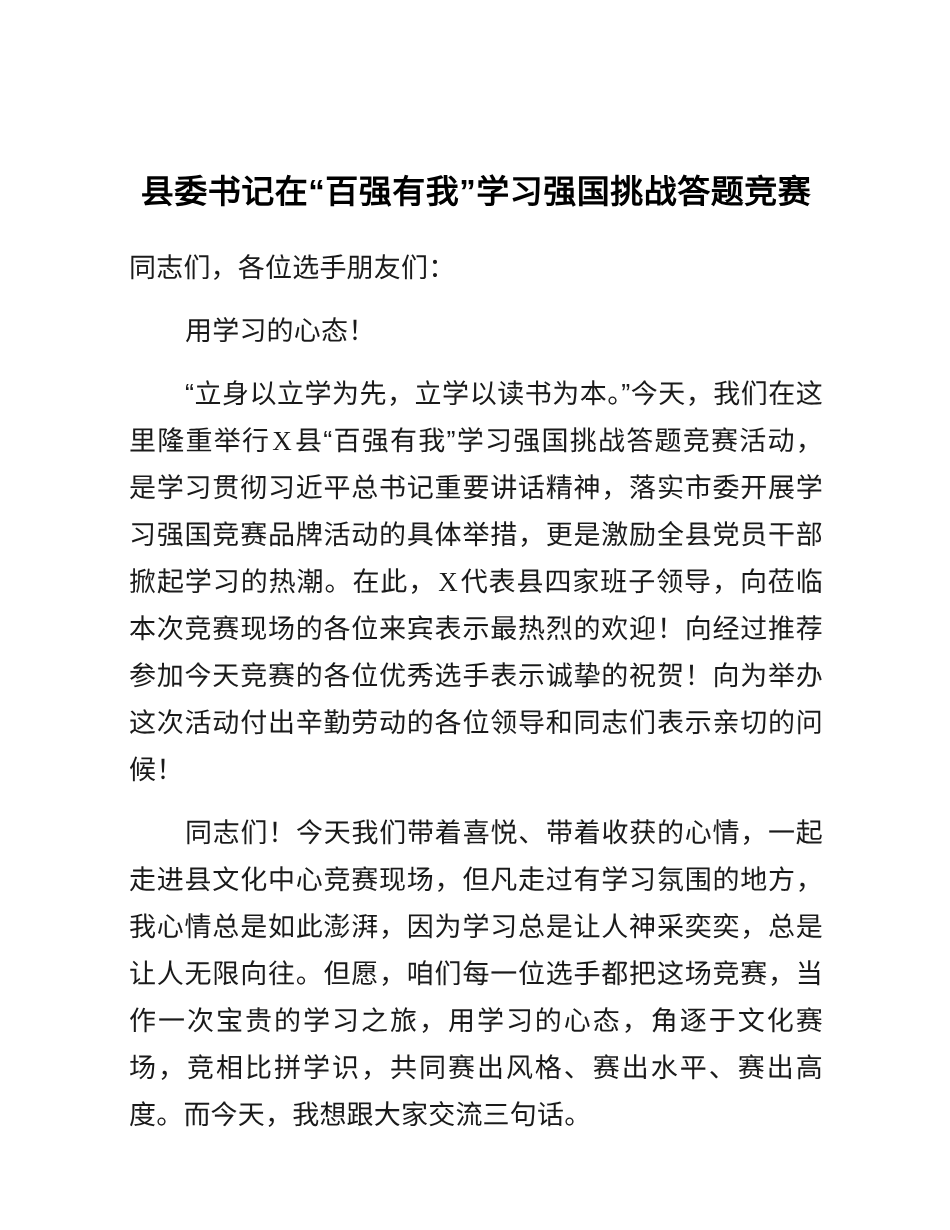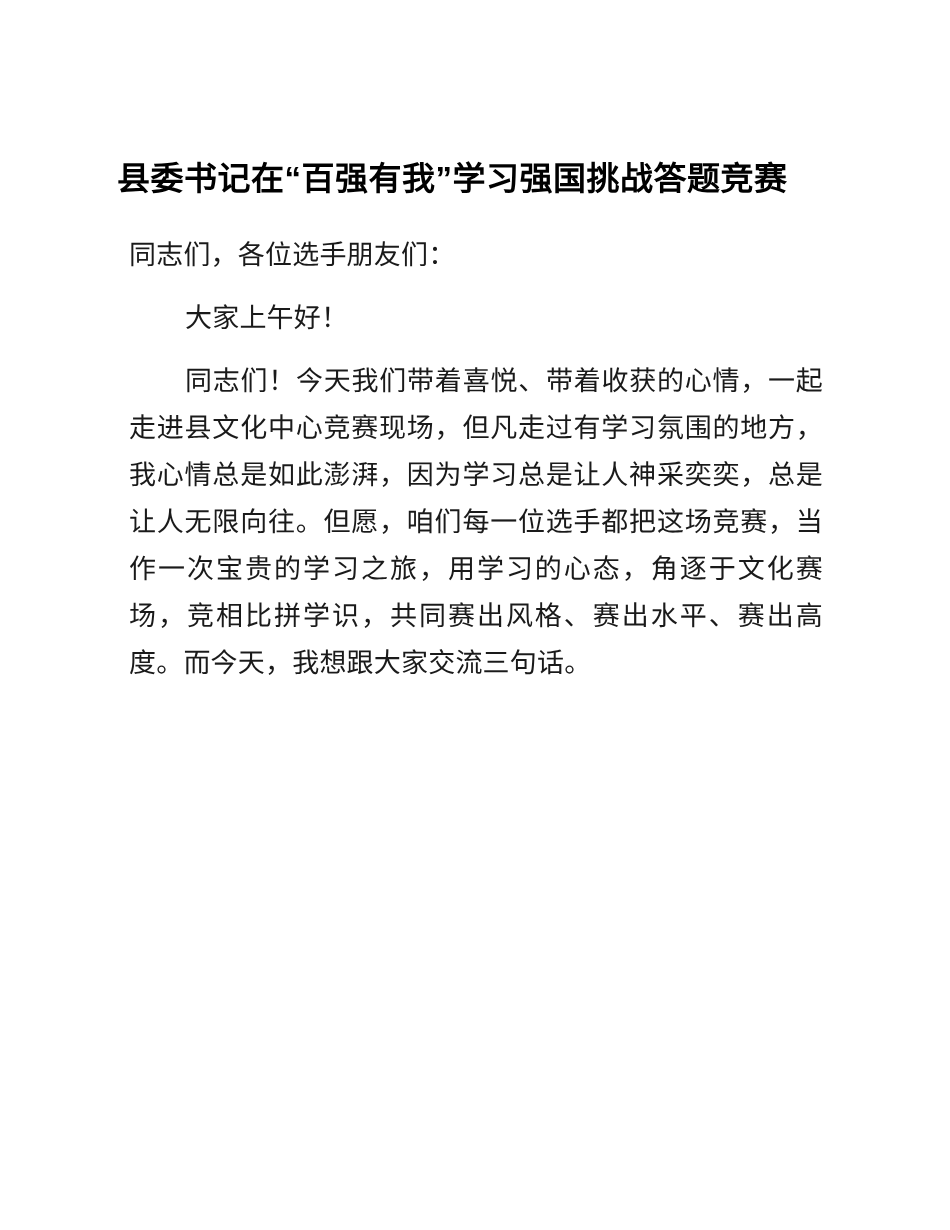--- a/index.html
+++ b/index.html
@@ -27,22 +27,23 @@
 
   .content-area {
     position: absolute;
     left: 113px;
     top: 0;
     width: 726px;
   }
 
   
   .doc-title {
-    margin: 4px;
+    margin: 17px;
     padding-top: 150px;
+    text-align: center;
     font-size: 33px;
     line-height: 49px;
     font-weight: 700;
     letter-spacing: 0.5px;
     color: #000000;
     font-family: "Liberation Sans", "DejaVu Sans", sans-serif;
   }
 
   .title-line {
     display: block;
@@ -84,20 +85,21 @@
   <div class="content-area">
 
     <h1 class="doc-title">
       <span class="title-line">县委书记在“百强有我”学习强国挑战答题竞赛</span>
     </h1>
 
     <div class="body-block">
 
       <p class="para no-indent">同志们，各位选手朋友们：</p>
 
-      <p class="para indent">大家上午好！</p>
+      <p class="para indent">用学习的心态！</p>
 
+      <p class="para indent">“立身以立学为先，立学以读书为本。”今天，我们在这里隆重举行<span class="latin">X</span>县“百强有我”学习强国挑战答题竞赛活动，是学习贯彻习近平总书记重要讲话精神，落实市委开展学习强国竞赛品牌活动的具体举措，更是激励全县党员干部掀起学习的热潮。在此，<span class="latin">X</span>代表县四家班子领导，向莅临本次竞赛现场的各位来宾表示最热烈的欢迎！向经过推荐参加今天竞赛的各位优秀选手表示诚挚的祝贺！向为举办这次活动付出辛勤劳动的各位领导和同志们表示亲切的问候！</p>
 
       <p class="para indent">同志们！今天我们带着喜悦、带着收获的心情，一起走进县文化中心竞赛现场，但凡走过有学习氛围的地方，我心情总是如此澎湃，因为学习总是让人神采奕奕，总是让人无限向往。但愿，咱们每一位选手都把这场竞赛，当作一次宝贵的学习之旅，用学习的心态，角逐于文化赛场，竞相比拼学识，共同赛出风格、赛出水平、赛出高度。而今天，我想跟大家交流三句话。</p>
 
     </div>
   </div>
 </div>
 
 </body></html>

